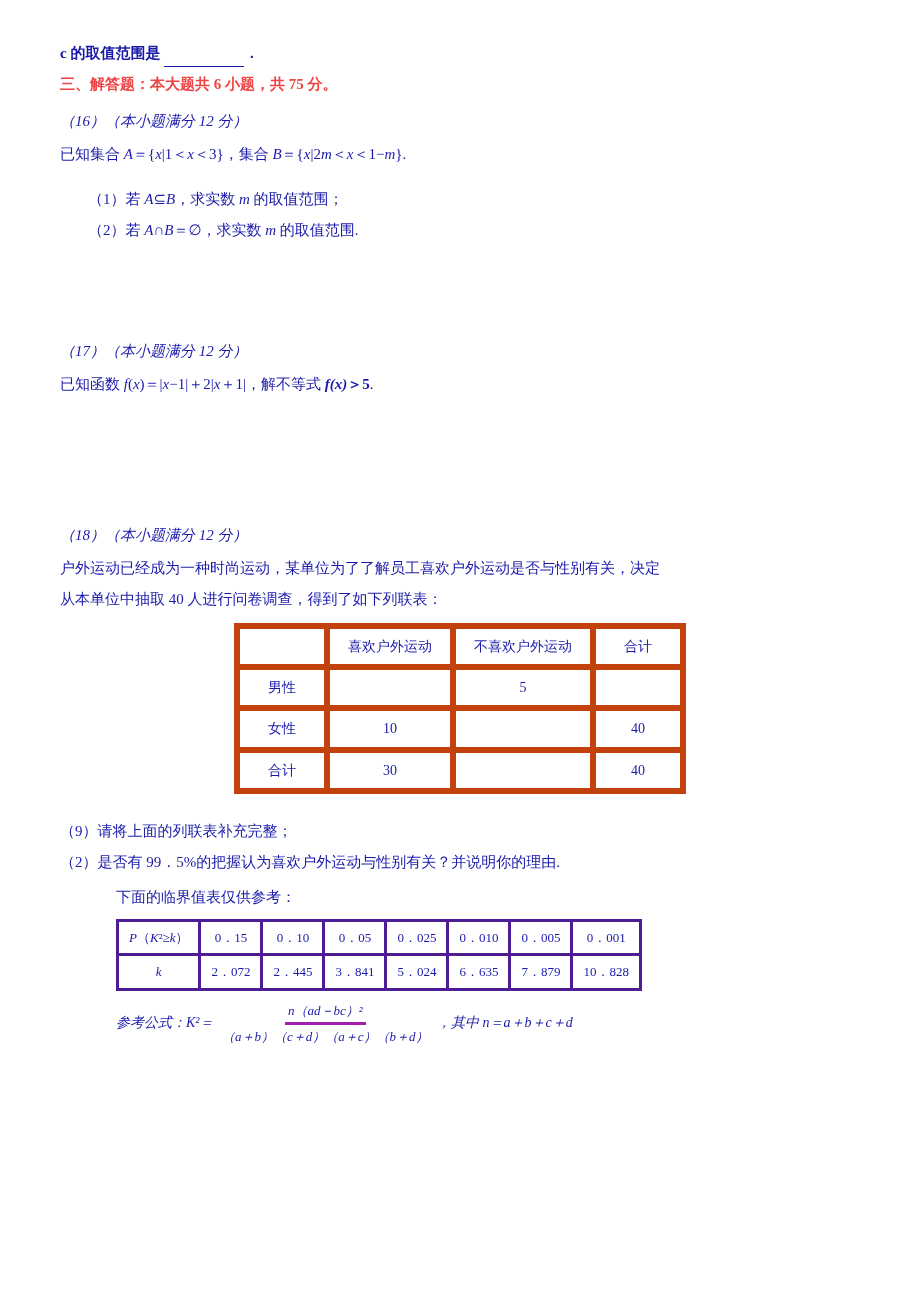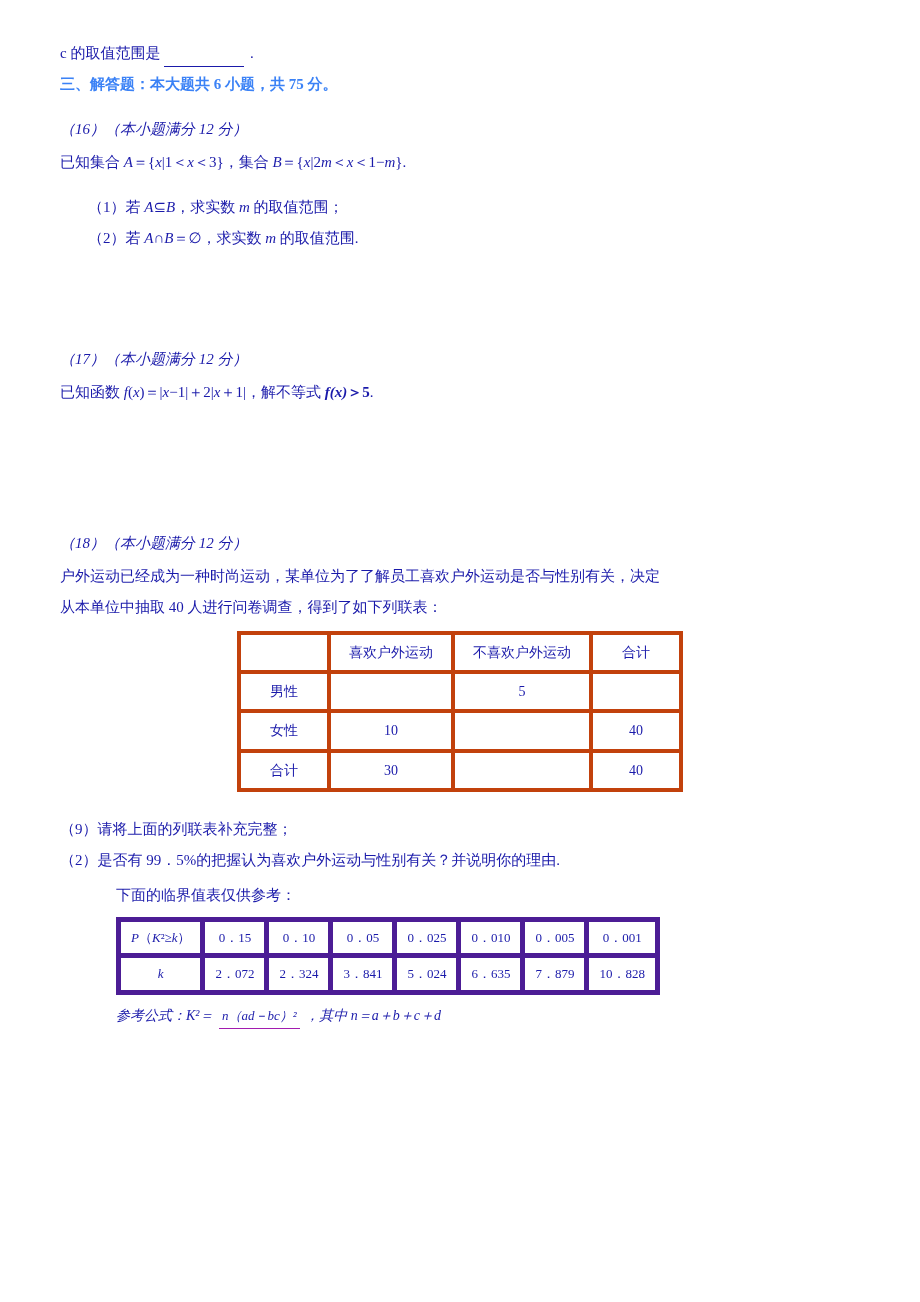--- a/index.html
+++ b/index.html
@@ -12,58 +12,59 @@
       font-family: "SimSun", "宋体", serif;
       color: #1a1aaa;
       font-size: 15px;
       line-height: 1.8;
       padding: 40px 60px;
       width: 920px;
       min-height: 1302px;
     }
     .section {
       margin-bottom: 10px;
+      font-weight: bold;
     }
     .line {
       margin-bottom: 4px;
     }
     .indent {
       margin-left: 28px;
     }
     .indent2 {
       margin-left: 56px;
     }
     .section-header {
-      color: #3b82f6;
+      color: #ef4444;
       font-weight: bold;
-      margin-bottom: 18px;
+      margin-bottom: 10px;
     }
     .sub-header {
       color: #1a1aaa;
       margin-bottom: 6px;
       font-style: italic;
     }
     table.contingency {
       border-collapse: collapse;
       margin: 10px auto;
       font-size: 14px;
     }
     table.contingency td, table.contingency th {
-      border: 4px solid #c2410c;
+      border: 6px solid #c2410c;
       padding: 5px 18px;
       text-align: center;
       min-width: 90px;
     }
     table.critical {
       border-collapse: collapse;
       margin: 8px 56px;
       font-size: 13px;
     }
     table.critical td {
-      border: 5px solid #4c1d95;
+      border: 3px solid #4c1d95;
       padding: 4px 10px;
       text-align: center;
       min-width: 60px;
     }
     .formula-block {
       margin: 8px 56px;
       font-style: italic;
       font-size: 14px;
     }
     .spacer {
@@ -82,21 +83,21 @@
     .fraction {
       display: inline-flex;
       flex-direction: column;
       align-items: center;
       vertical-align: middle;
       font-style: italic;
       font-size: 13px;
       margin: 0 2px;
     }
     .fraction .num {
-      border-bottom: 1px solid #a21caf;
+      border-bottom: 3px solid #a21caf;
       padding: 0 3px;
     }
     .fraction .den {
       padding: 0 3px;
     }
   </style>
 </head>
 <body>
 
 <div class="section line">
@@ -206,29 +207,30 @@
     <td>0．10</td>
     <td>0．05</td>
     <td>0．025</td>
     <td>0．010</td>
     <td>0．005</td>
     <td>0．001</td>
   </tr>
   <tr>
     <td><i>k</i></td>
     <td>2．072</td>
-    <td>2．324</td>
+    <td>2．445</td>
     <td>3．841</td>
     <td>5．024</td>
     <td>6．635</td>
     <td>7．879</td>
     <td>10．828</td>
   </tr>
 </tbody>
   </table>
 
 <div class="formula-block">
   <span>参考公式：<i>K</i>²＝</span>
   <span class="fraction">
     <span class="num"><i>n</i>（<i>ad</i>－<i>bc</i>）²</span>
+    <span class="den">（<i>a</i>＋<i>b</i>）（<i>c</i>＋<i>d</i>）（<i>a</i>＋<i>c</i>）（<i>b</i>＋<i>d</i>）</span>
   </span>
   <span>，其中 <i>n</i>＝<i>a</i>＋<i>b</i>＋<i>c</i>＋<i>d</i></span>
 </div>
 
 </body></html>

